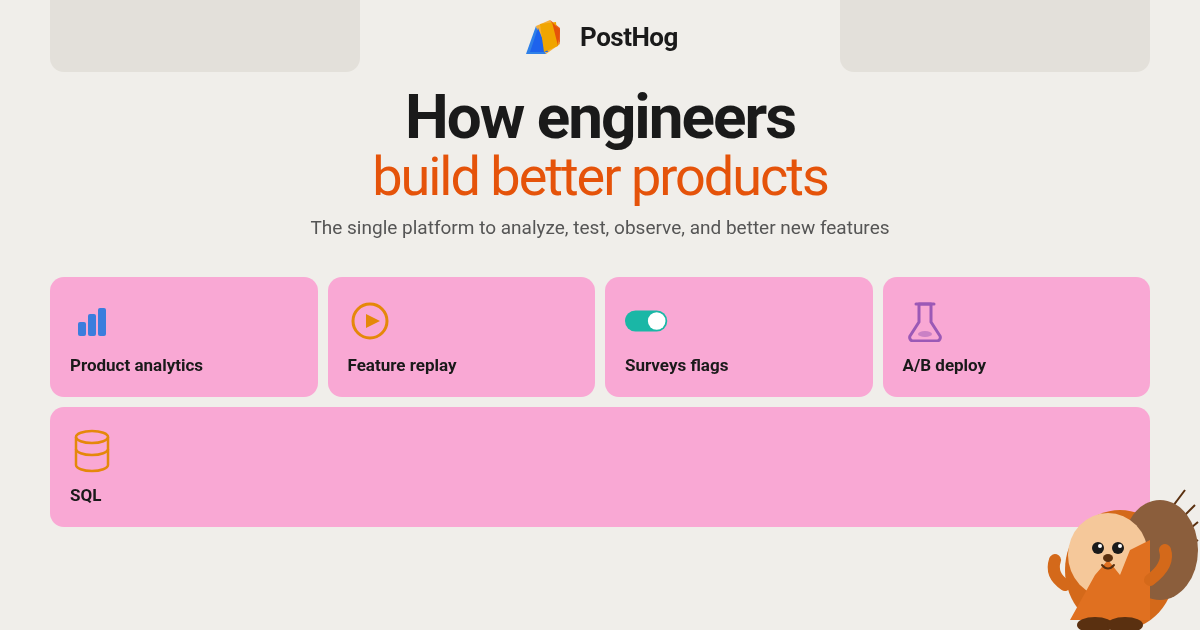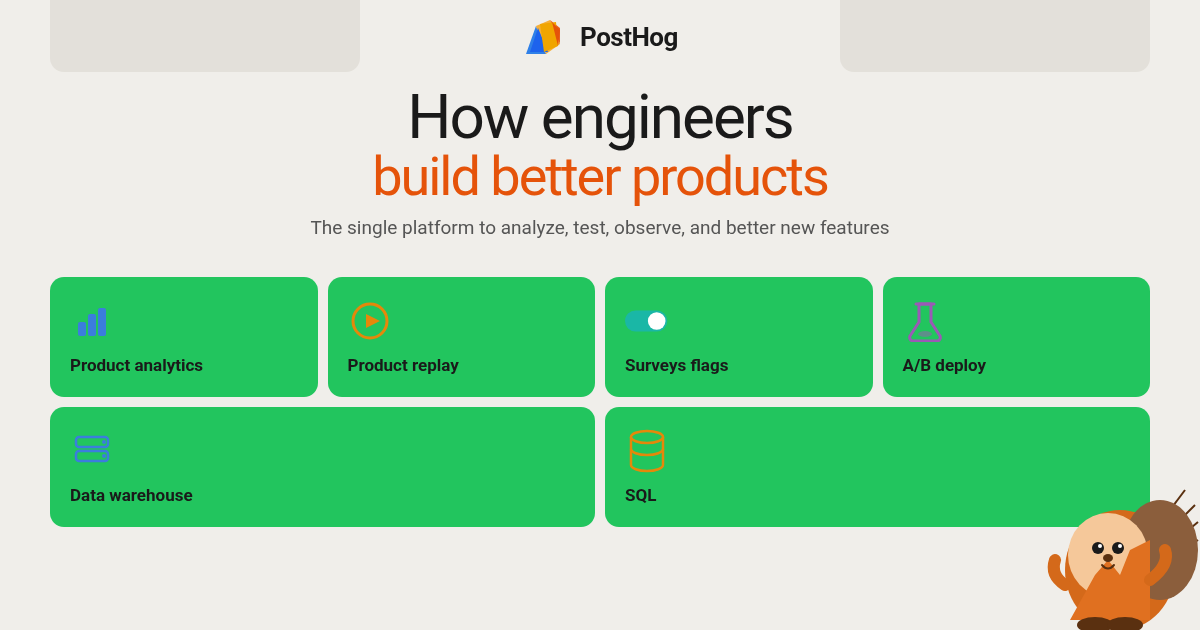--- a/index.html
+++ b/index.html
@@ -30,21 +30,21 @@
       padding: 16px 0;
     }
 
     .hero {
       text-align: center;
       padding: 18px 20px 20px;
     }
 
     .hero-line1 {
       font-size: 62px;
-      font-weight: 400;
+      font-weight: 700;
       color: #1a1a1a;
       line-height: 1.05;
       letter-spacing: -2px;
     }
 
     .hero-line2 {
       font-size: 54px;
       font-weight: 400;
       color: #e5530a;
       line-height: 1.05;
@@ -65,21 +65,21 @@
       gap: 10px;
     }
 
     .cards-row {
       display: flex;
       gap: 10px;
     }
 
     .card {
       flex: 1;
-      background: #22c55e;
+      background: #f9a8d4;
       border-radius: 14px;
       padding: 22px 20px 18px;
       display: flex;
       flex-direction: column;
       align-items: flex-start;
       min-height: 120px;
       cursor: pointer;
       transition: box-shadow 0.2s;
     }
 
@@ -155,21 +155,21 @@
     </div>
 
     <div class="card">
       <div class="card-icon">
 
         <svg width="40" height="40" viewBox="0 0 40 40" fill="none">
           <circle cx="20" cy="20" r="17" stroke="#e5880a" stroke-width="3" fill="none"></circle>
           <polygon points="16,13 30,20 16,27" fill="#e5880a"></polygon>
         </svg>
       </div>
-      <div class="card-label">Product replay</div>
+      <div class="card-label">Feature replay</div>
     </div>
 
     <div class="card">
       <div class="card-icon">
 
         <svg width="50" height="28" viewBox="0 0 50 28" fill="none">
           <rect x="0" y="2" width="48" height="24" rx="12" fill="#1ab7a6"></rect>
           <circle cx="36" cy="14" r="10" fill="white"></circle>
         </svg>
       </div>
@@ -187,32 +187,20 @@
       </div>
       <div class="card-label">A/B deploy</div>
     </div>
 
   </div>
 
   <div class="cards-row">
 
 
 
-    <div class="card">
-      <div class="card-icon">
-
-        <svg width="40" height="40" viewBox="0 0 40 40" fill="none">
-          <rect x="4" y="6" width="32" height="10" rx="3" fill="none" stroke="#3b7ddd" stroke-width="2.5"></rect>
-          <circle cx="32" cy="11" r="2" fill="#3b7ddd"></circle>
-          <rect x="4" y="20" width="32" height="10" rx="3" fill="none" stroke="#3b7ddd" stroke-width="2.5"></rect>
-          <circle cx="32" cy="25" r="2" fill="#3b7ddd"></circle>
-        </svg>
-      </div>
-      <div class="card-label">Data warehouse</div>
-    </div>
 
     <div class="card">
       <div class="card-icon">
 
         <svg width="40" height="44" viewBox="0 0 40 44" fill="none">
           <ellipse cx="20" cy="8" rx="16" ry="6" fill="none" stroke="#e5880a" stroke-width="2.5"></ellipse>
           <path d="M4 8 L4 36 C4 39.3 11.2 42 20 42 C28.8 42 36 39.3 36 36 L36 8" fill="none" stroke="#e5880a" stroke-width="2.5"></path>
           <path d="M4 20 C4 23.3 11.2 26 20 26 C28.8 26 36 23.3 36 20" fill="none" stroke="#e5880a" stroke-width="2.5"></path>
         </svg>
       </div>

